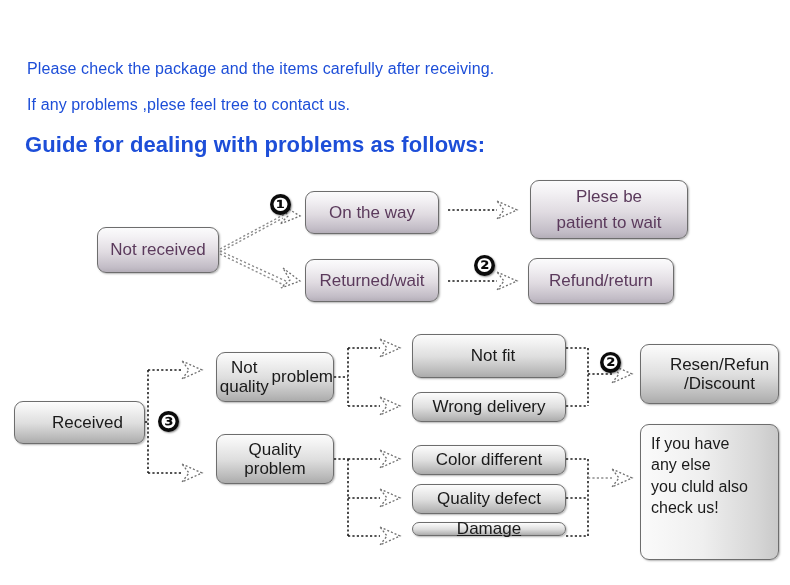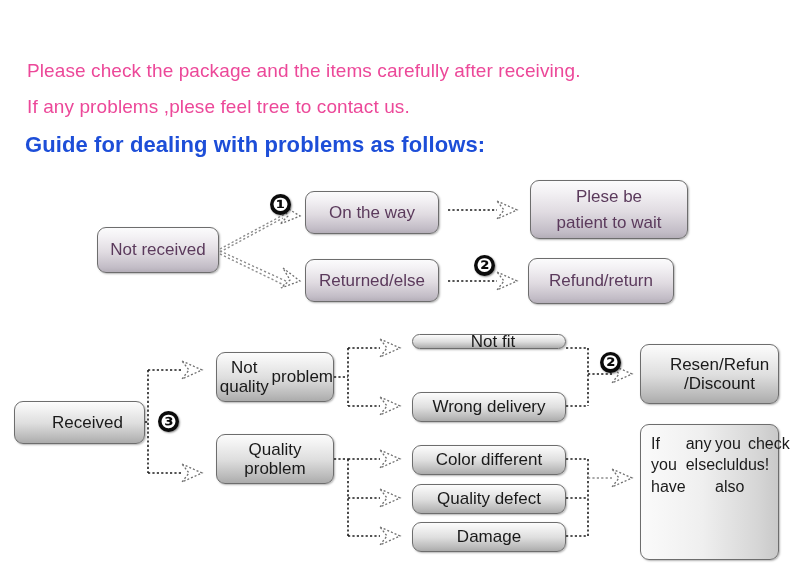--- a/index.html
+++ b/index.html
@@ -5,21 +5,21 @@
   html,body{margin:0;padding:0;background:#ffffff;}
   body{
     width:790px;height:585px;position:relative;overflow:hidden;
     font-family:"Liberation Sans","DejaVu Sans",sans-serif;
     -webkit-font-smoothing:antialiased;
   }
   #stage{position:absolute;left:0;top:0;width:790px;height:585px;}
 
   
   .intro-line{
-    position:absolute;color:#ec4899;font-size:19px;letter-spacing:.1px;
+    position:absolute;color:#1d4ed8;font-size:16px;letter-spacing:.1px;
     white-space:nowrap;
   }
   .intro-line.l1{left:27px;top:60px;}
   .intro-line.l2{left:27px;top:96px;}
   .guide-title{
     position:absolute;left:25px;top:132px;white-space:nowrap;
     color:#1d4ed8;font-size:22px;font-weight:bold;letter-spacing:.1px;
   }
 
   
@@ -127,21 +127,21 @@
 
   <div class="node purple" style="left:97px;top:227px;width:122px;height:46px;font-size:17px;">
     <span>Not received</span>
   </div>
 
   <div class="node purple" style="left:305px;top:191px;width:134px;height:43px;font-size:17px;">
     <span>On the way</span>
   </div>
 
   <div class="node purple" style="left:305px;top:259px;width:134px;height:43px;font-size:17px;">
-    <span>Returned/else</span>
+    <span>Returned/wait</span>
   </div>
 
   <div class="node purple" style="left:530px;top:180px;width:158px;height:59px;font-size:17px;flex-direction:column;gap:6px;">
     <span>Plese be</span>
     <span>patient to wait</span>
   </div>
 
   <div class="node purple" style="left:528px;top:258px;width:146px;height:46px;font-size:17px;">
     <span>Refund/return</span>
   </div>
@@ -161,46 +161,46 @@
   <div class="node" style="left:216px;top:352px;width:118px;height:50px;font-size:17px;flex-direction:row;">
     <span>Not quality</span>
     <span>problem</span>
   </div>
 
   <div class="node" style="left:216px;top:434px;width:118px;height:50px;font-size:17px;flex-direction:column;">
     <span>Quality</span>
     <span>problem</span>
   </div>
 
-  <div class="node" style="left:412px;top:334px;width:154px;height:15px;font-size:17px;padding-left:8px;">
+  <div class="node" style="left:412px;top:334px;width:154px;height:44px;font-size:17px;padding-left:8px;">
     <span>Not fit</span>
   </div>
 
   <div class="node" style="left:412px;top:392px;width:154px;height:30px;font-size:17px;">
     <span>Wrong delivery</span>
   </div>
 
   <div class="node" style="left:412px;top:445px;width:154px;height:30px;font-size:17px;">
     <span>Color different</span>
   </div>
 
   <div class="node" style="left:412px;top:484px;width:154px;height:30px;font-size:17px;">
     <span>Quality defect</span>
   </div>
 
-  <div class="node" style="left:412px;top:522px;width:154px;height:30px;font-size:17px;">
+  <div class="node" style="left:412px;top:522px;width:154px;height:14px;font-size:17px;text-decoration:underline;">
     <span>Damage</span>
   </div>
 
   <div class="node" style="left:640px;top:344px;width:139px;height:60px;font-size:17px;flex-direction:column;padding-left:20px;">
     <span>Resen/Refun</span>
     <span>/Discount</span>
   </div>
 
-  <div class="node note" style="left:640px;top:424px;width:139px;height:136px;font-size:16px;flex-direction:row;">
+  <div class="node note" style="left:640px;top:424px;width:139px;height:136px;font-size:16px;flex-direction:column;">
     <span>If you have</span>
     <span>any else</span>
     <span>you cluld also</span>
     <span>check us!</span>
   </div>
 
   <div class="badge" style="left:158px;top:411px;font-size:0;">
     <span style="font-size:19px;line-height:21px;">❸</span>
   </div>
 

